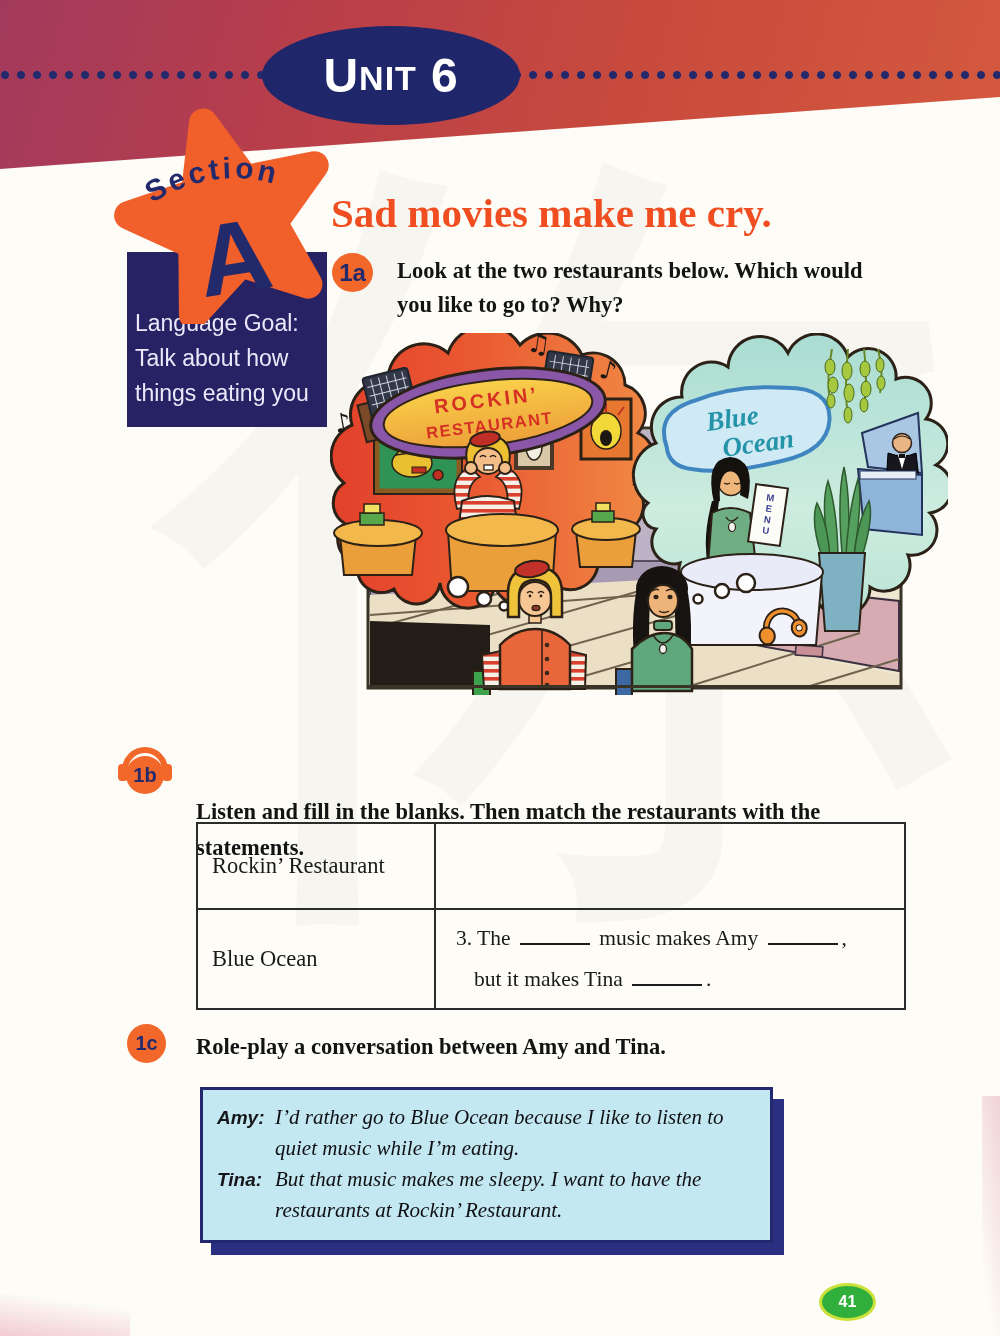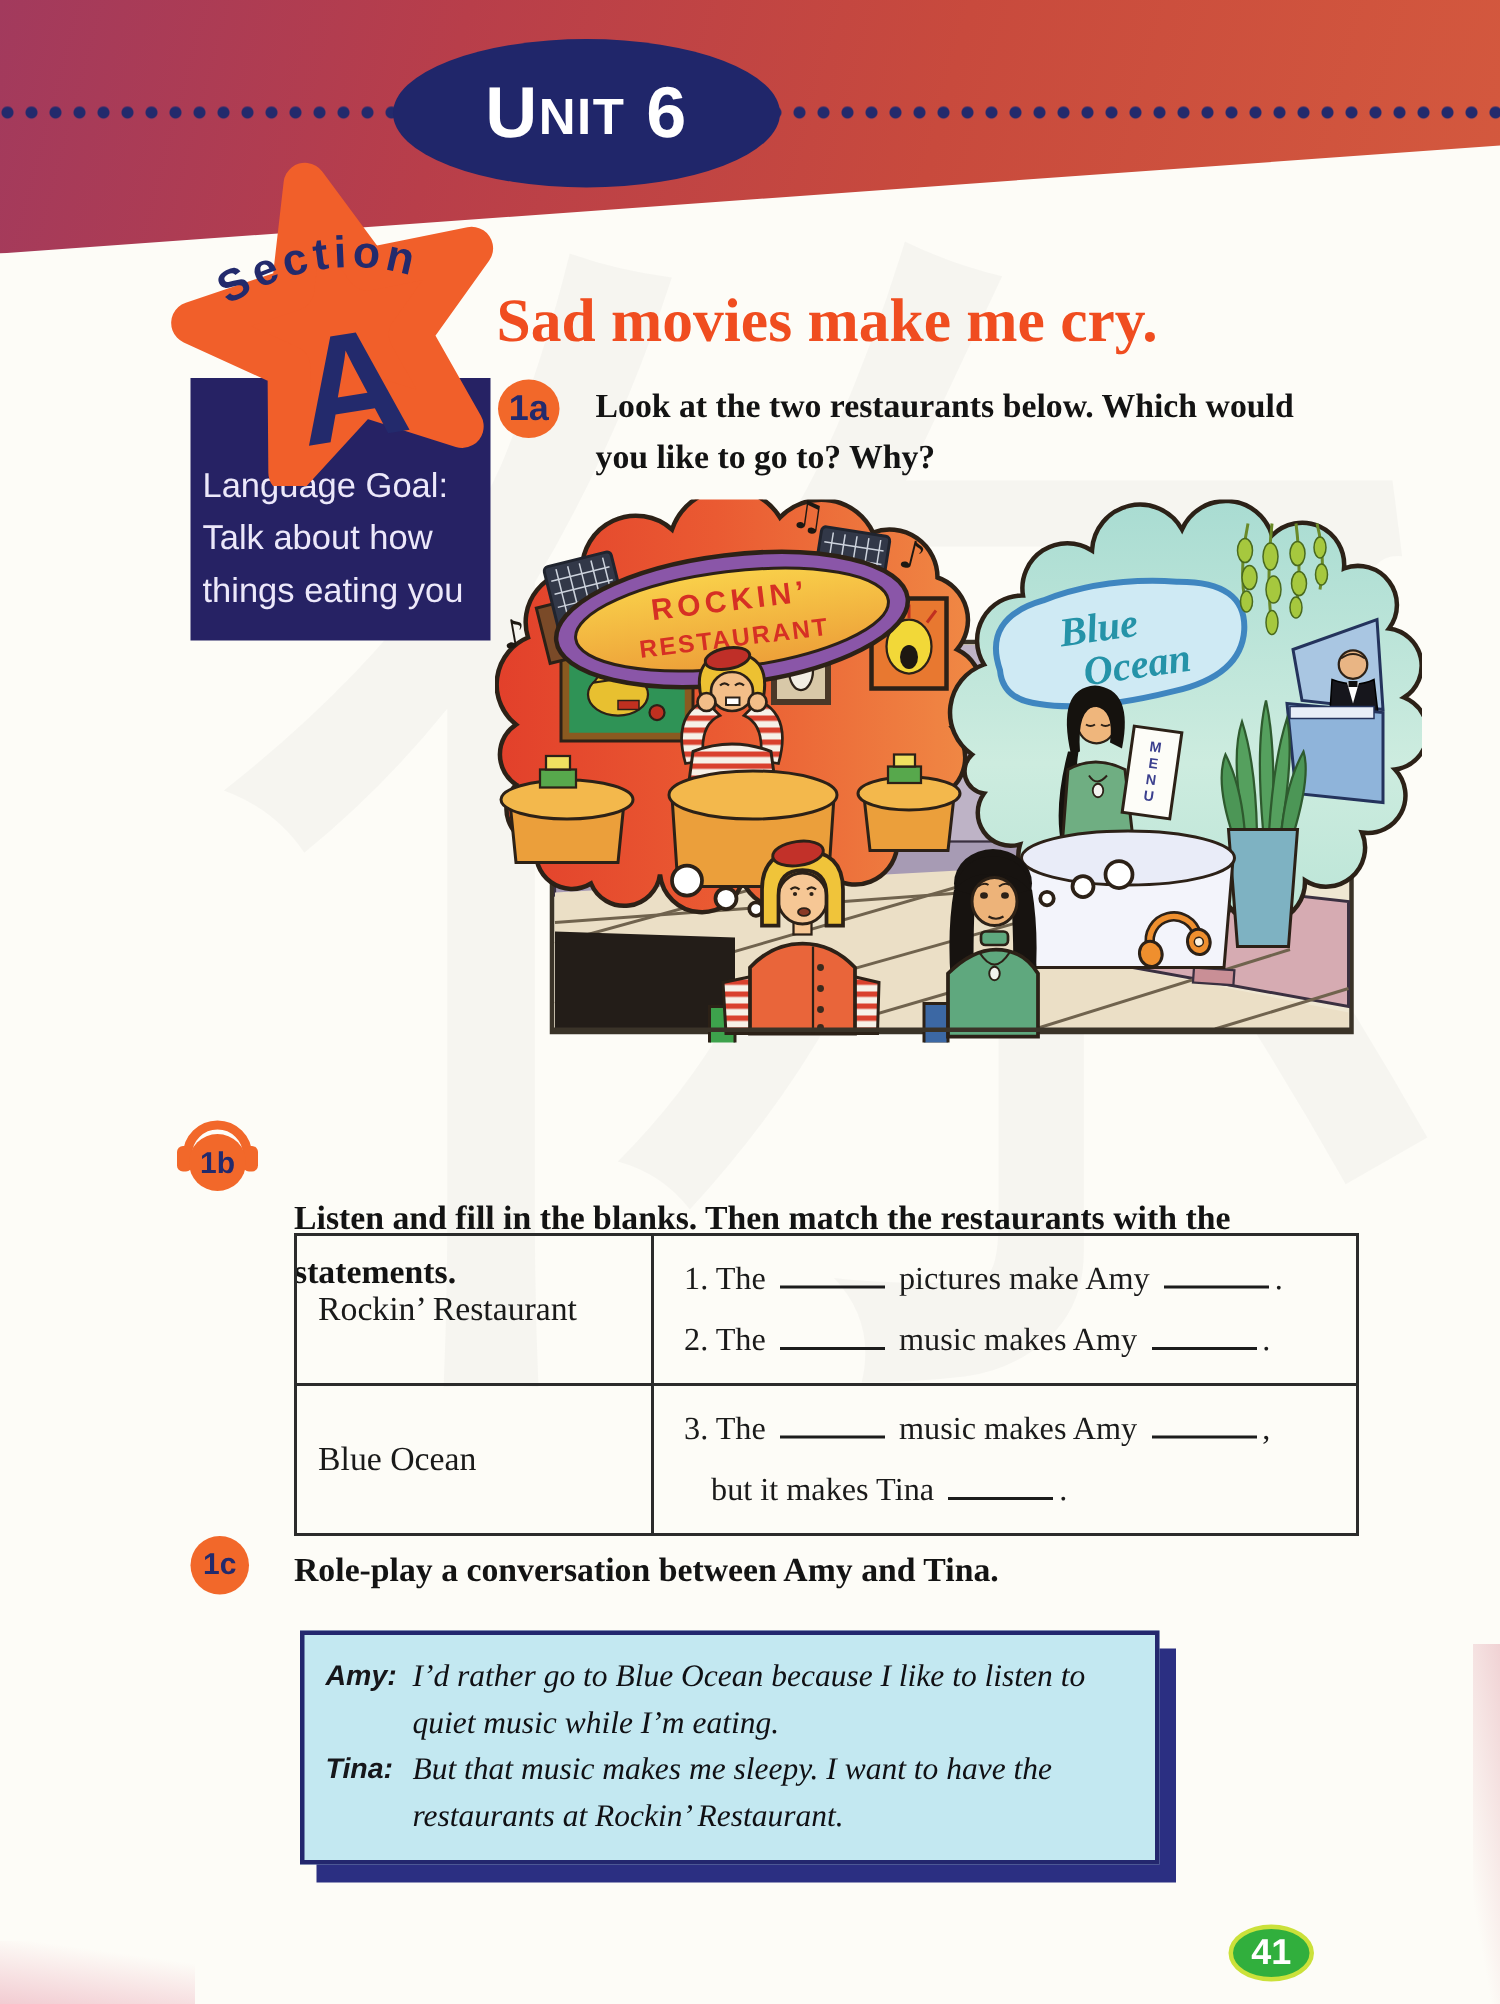--- a/index.html
+++ b/index.html
@@ -64,21 +64,21 @@
     border:3px solid #23276e;box-shadow:11px 12px 0 0 #2b2f82;box-sizing:border-box;
     padding:12px 16px 14px 14px;}
   .dline{display:grid;grid-template-columns:52px 1fr;column-gap:6px;font-style:italic;}
   .dspeaker{font-family:"Liberation Sans",sans-serif;font-weight:bold;font-size:19px;color:#16161a;
     line-height:31px;}
   .dtext{font-size:21px;line-height:31px;color:#101014;}
 
   
   .page-num{position:absolute;left:819px;top:1283px;width:57px;height:38px;z-index:6;border-radius:50%;
     background:#31af3d;border:3px solid #cbe13a;box-sizing:border-box;display:flex;align-items:center;
-    justify-content:center;color:#fff;font-family:"Liberation Sans",sans-serif;font-weight:bold;font-size:24px;}
+    justify-content:center;color:#fff;font-family:"Liberation Sans",sans-serif;font-weight:bold;font-size:16px;}
 
   
   .corner-bl{position:absolute;left:0;bottom:0;width:130px;height:42px;z-index:0;
     background:linear-gradient(8deg,#f2ccd2 0%,rgba(242,204,210,0) 75%);}
   .corner-r{position:absolute;right:0;bottom:0;width:18px;height:240px;z-index:0;
     background:linear-gradient(260deg,#f0d2d4 0%,rgba(240,210,212,0) 80%);}
 </style>
 </head>
 <body>
 
@@ -422,24 +422,20 @@
     </svg>
   </div>
   <div class="instr instr-1b">
     <div>Listen and fill in the blanks. Then match the restaurants with the</div>
     <div>statements.</div>
   </div>
 
   <div class="ftable">
       <div class="frow">
         <div class="fcell-left">Rockin’ Restaurant</div>
-        <div class="fcell-right">
-          <div class="stmt">1. The <span class="blank"></span> pictures make Amy <span class="blank"></span>.</div>
-          <div class="stmt">2. The <span class="blank"></span> music makes Amy <span class="blank"></span>.</div>
-        </div>
       </div>
       <div class="frow">
         <div class="fcell-left">Blue Ocean</div>
         <div class="fcell-right">
           <div class="stmt">3. The <span class="blank"></span> music makes Amy <span class="blank"></span>,</div>
           <div class="stmt cont">but it makes Tina <span class="blank"></span>.</div>
         </div>
       </div>
     </div>
 

